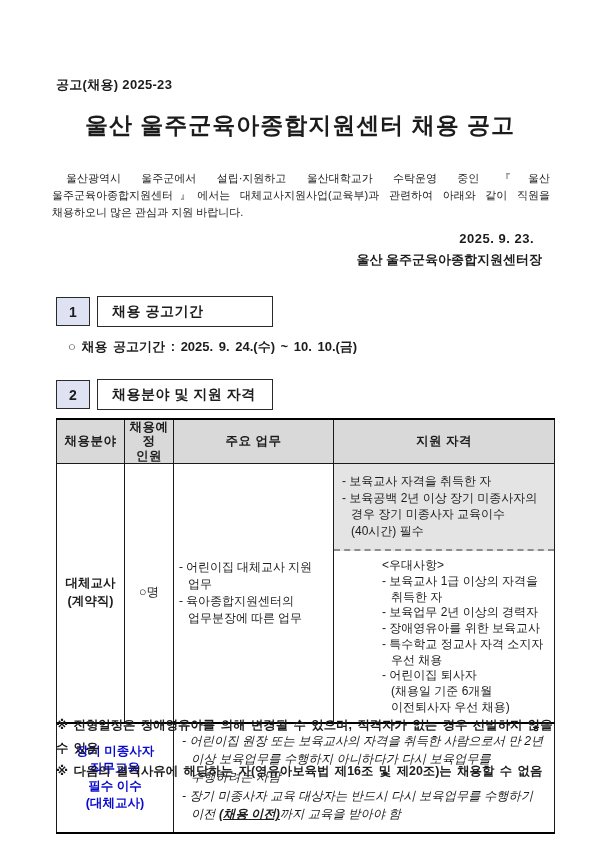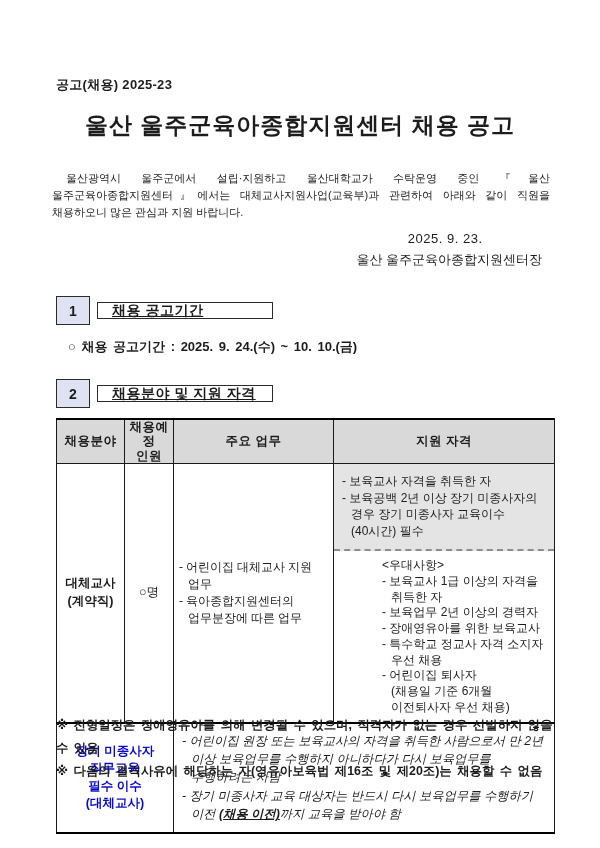--- a/index.html
+++ b/index.html
@@ -21,38 +21,38 @@
     position:absolute; left:0; right:0; top:110px;
     text-align:center; font-size:23px; font-weight:bold; letter-spacing:1px;
   }
   .intro {
     position:absolute; left:52px; top:170px; width:498px;
     font-size:11px; line-height:1.55; text-align:justify;
     text-indent:14px; word-break:keep-all;
   }
   .date-block {
     position:absolute; right:58px; top:228px;
-    text-align:center; font-size:13px; font-weight:normal; line-height:1.65;
+    text-align:right; font-size:13px; font-weight:bold; line-height:1.65;
   }
   .date-block .date { margin-right:8px; letter-spacing:0.5px; }
   .sec-header { position:absolute; left:56px; display:flex; align-items:center; }
   .sec-header.s1 { top:296px; }
   .sec-header.s2 { top:379px; }
   .sec-badge {
     width:34px; height:29px;
     background:#dfe2f2; border:1.6px solid #2a2a2a;
     display:flex; align-items:center; justify-content:center;
     font-size:14px; font-weight:bold;
   }
   .sec-titlebox {
-    margin-left:7px; width:176px; height:17px;
+    margin-left:7px; width:176px; height:31px;
     background:#fff; border:1.6px solid #2a2a2a;
     display:flex; align-items:center;
     padding-left:14px;
-    font-size:14px; font-weight:bold; letter-spacing:0.5px;text-decoration:underline;
+    font-size:14px; font-weight:bold; letter-spacing:0.5px;
   }
   .period-line {
     position:absolute; left:68px; top:338px;
     font-size:13px; font-weight:bold; word-spacing:2px;
   }
   table.recruit {
     position:absolute; left:56px; top:418px; width:498px;
     border-collapse:collapse; table-layout:fixed;
     font-size:12px;
   }

